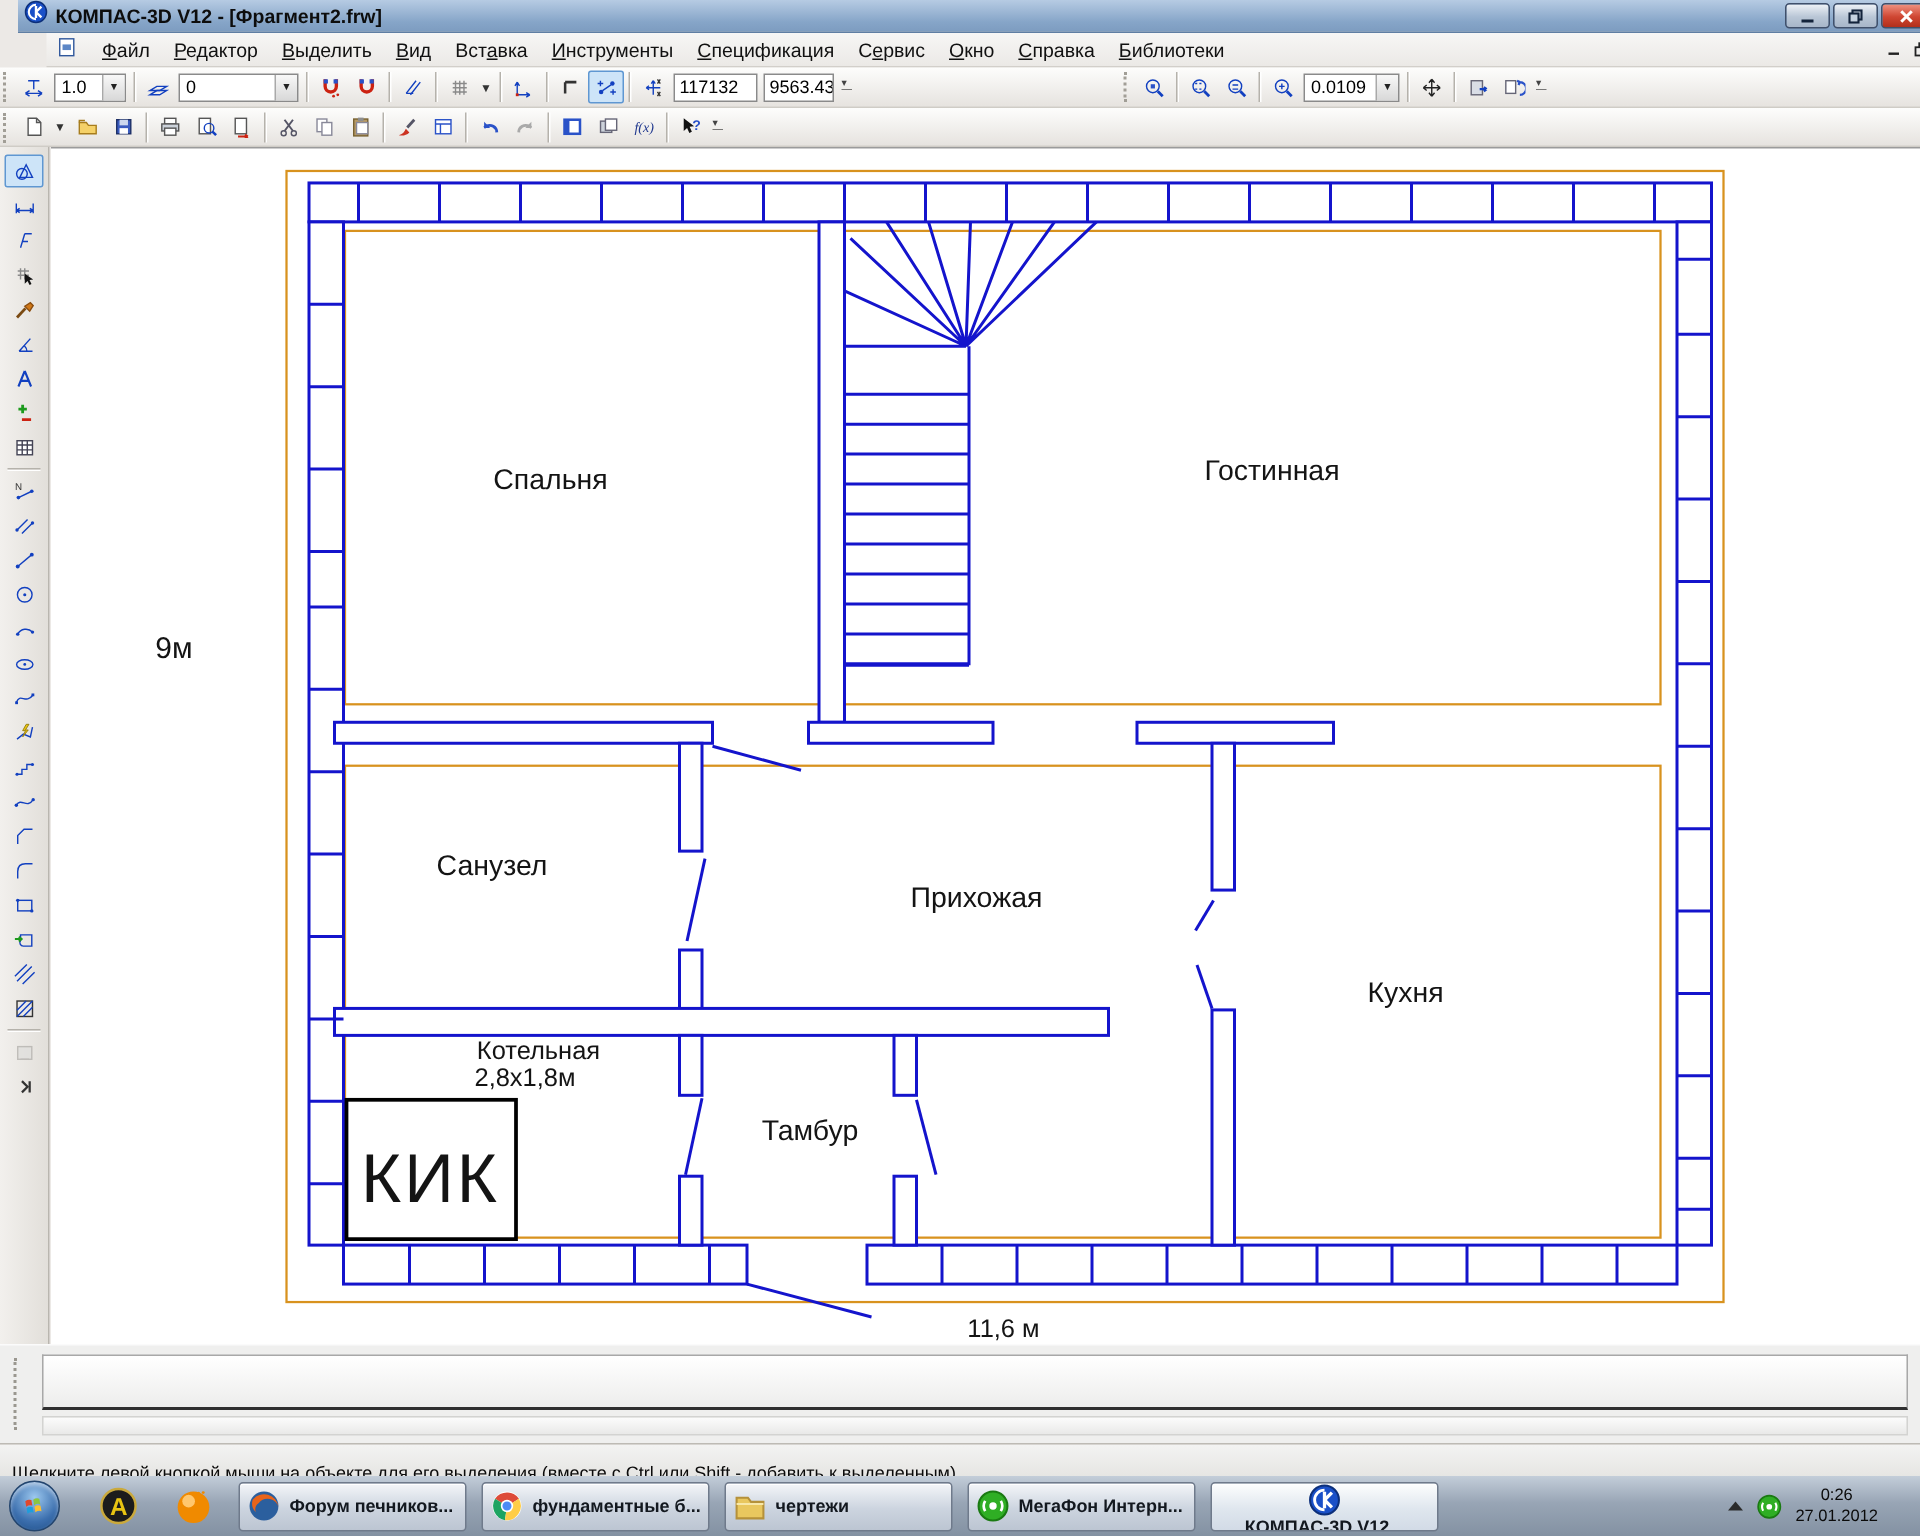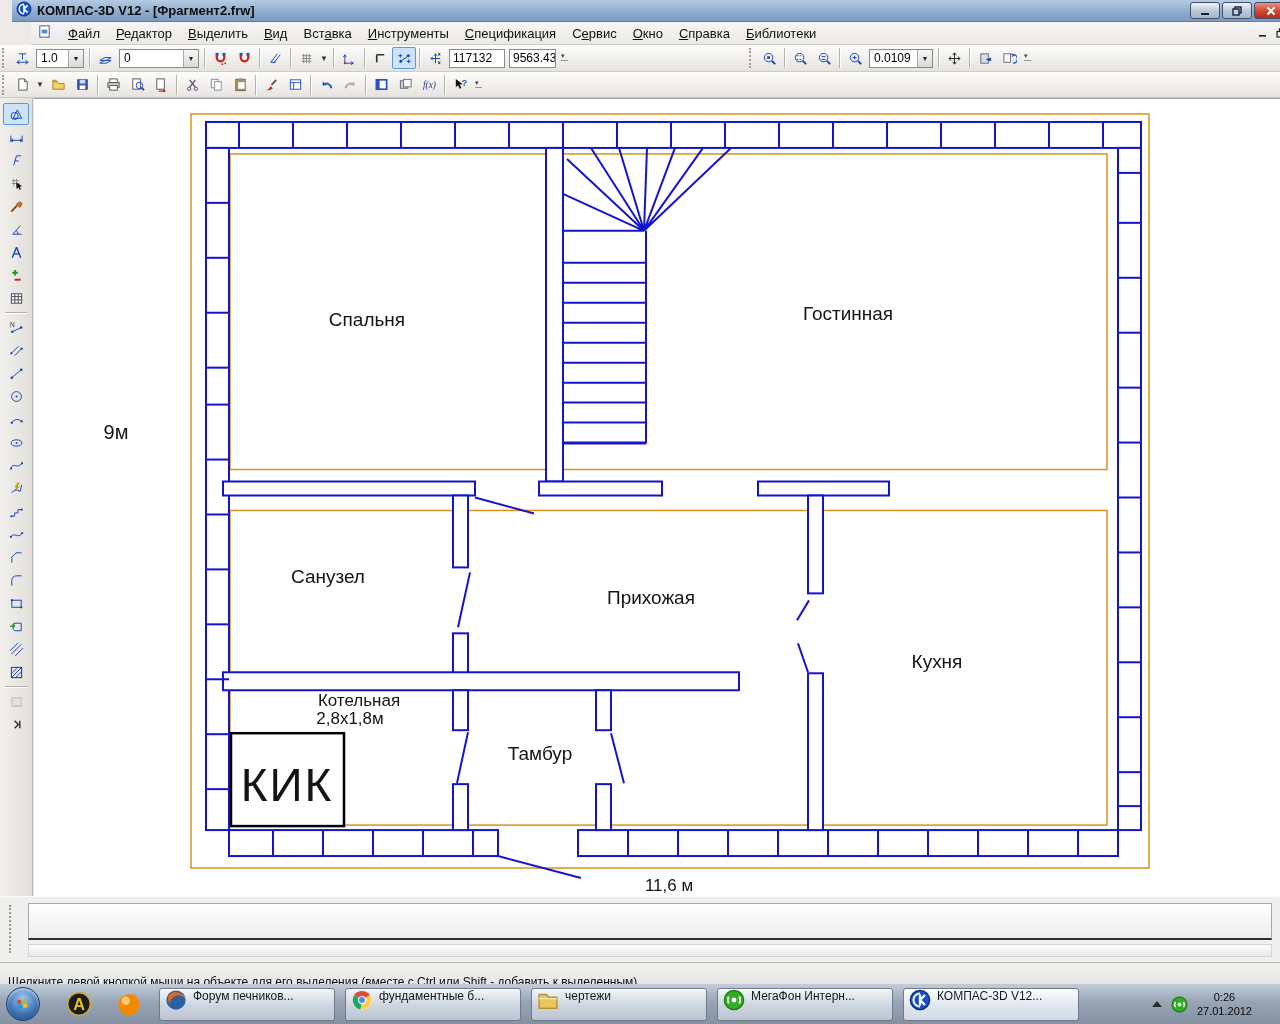--- a/index.html
+++ b/index.html
@@ -79,25 +79,25 @@
 
   
   .taskbar{position:absolute;left:0;top:984px;width:1280px;height:40px;
     background:linear-gradient(#c3cdd9,#98a5b5 45%,#8391a2);
     border-top:1px solid #5c6views673;display:flex;align-items:center;}
   .start-orb{width:34px;height:34px;margin:0 14px 0 6px;border-radius:50%;
     background:radial-gradient(circle at 50% 32%,#9cc8ef,#3c6fae 60%,#1d4d86);
     border:1px solid #23456e;display:flex;align-items:center;justify-content:center;
     box-shadow:inset 0 2px 3px rgba(255,255,255,.55);}
   .ql-ico{width:30px;height:30px;margin:0 10px;display:flex;align-items:center;justify-content:center;}
-  .task-btn{width:176px;height:33px;margin:0 5px;border-radius:3px;
+  .task-btn{width:152px;height:33px;margin:0 5px;border-radius:3px;
     border:1px solid #6f7a8b;background:linear-gradient(#f4f6f9,#ccd4df 55%,#bcc5d2);
-    display:flex;align-items:flex-start;font-size:12px;color:#13181f;
-    box-shadow:inset 0 1px 0 #fff;}
-  .task-btn.active{background:linear-gradient(#fdfefe,#dfe6ee 55%,#d2dbe6);}
+    display:flex;align-items:center;font-size:12px;color:#13181f;
+    box-shadow:inset 0 1px 0 #fff;font-weight:bold;}
+  .task-btn.active{background:linear-gradient(#fdfefe,#dfe6ee 55%,#d2dbe6);flex-direction:column;}
   .task-btn .tico{margin:0 6px 0 5px;flex:0 0 auto;display:flex;}
   .task-btn .tlabel{overflow:hidden;white-space:nowrap;}
   .tray{margin-left:auto;display:flex;align-items:center;gap:9px;padding-right:28px;}
   .tray-arrow{width:0;height:0;border-left:5px solid transparent;
     border-right:5px solid transparent;border-bottom:6px solid #2b2b2b;}
   .clock{text-align:center;font-size:11px;color:#0a0a0a;line-height:14px;}
 </style>
 </head>
 <body>
 

